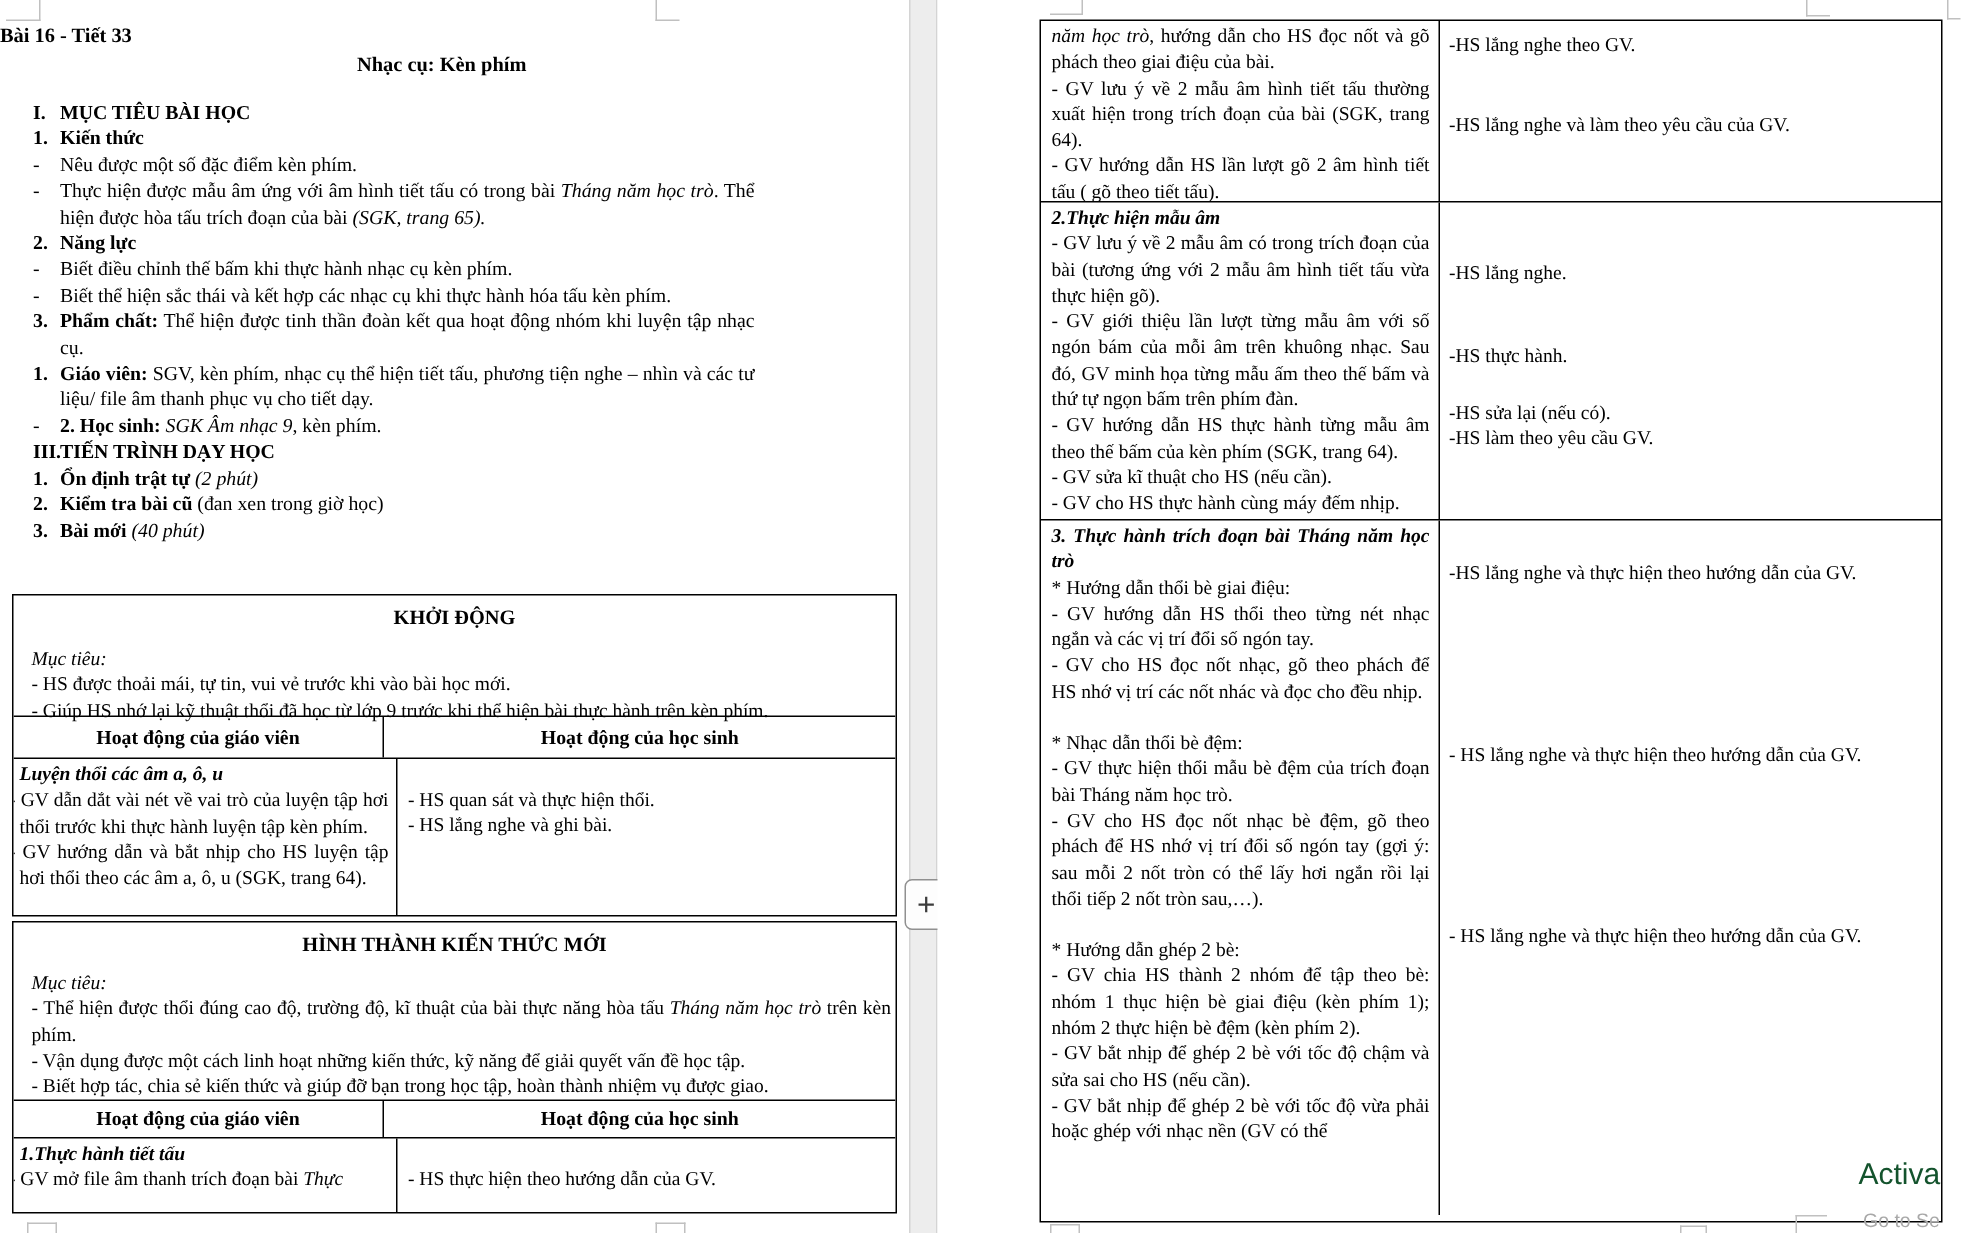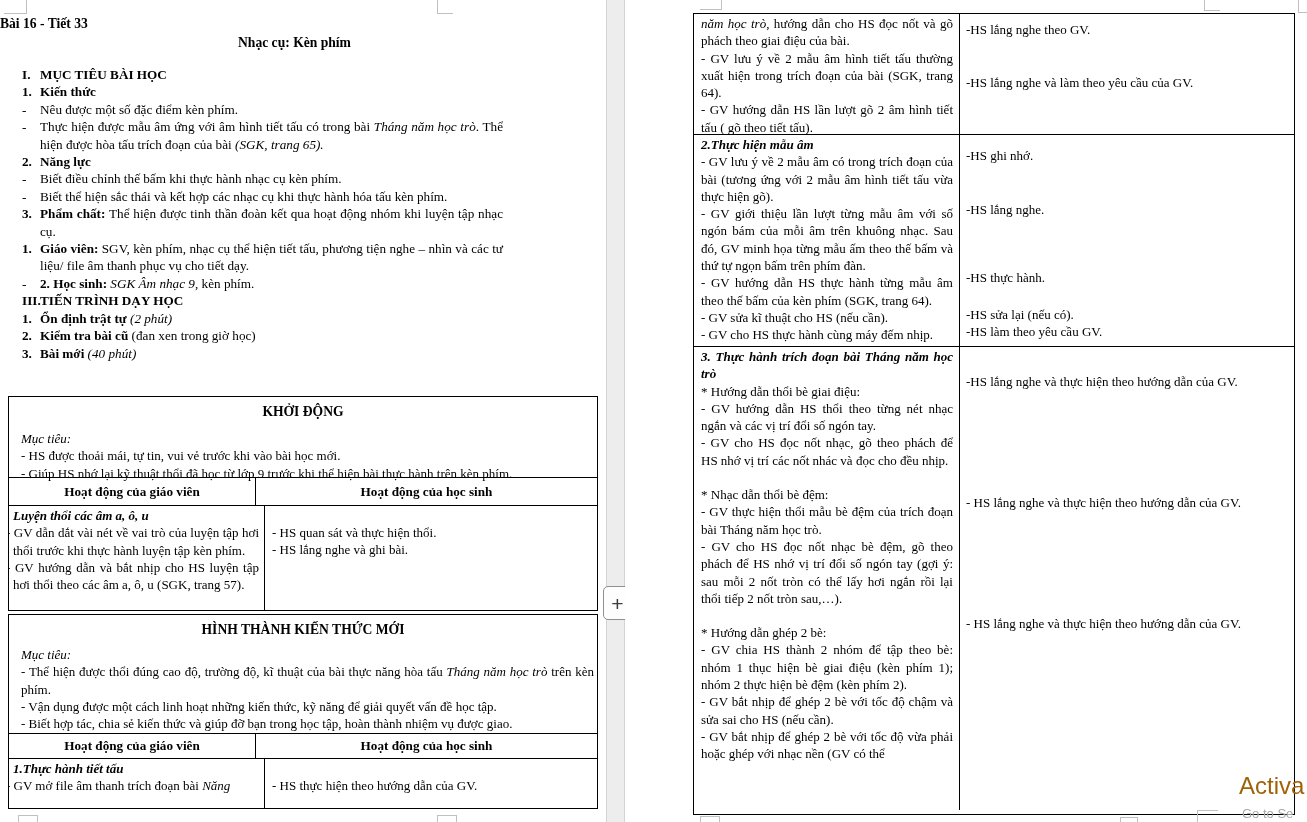--- a/index.html
+++ b/index.html
@@ -42,21 +42,21 @@
   .cgv{width:246px;border-right:1.5px solid #000;padding:1px 5px 0 4px;overflow:hidden}
   .chs{flex:1;padding:1px 4px 0 7px;overflow:hidden}
   
   #t3{left:693px;top:13px;width:600px;height:800px}
   .cgv3{width:252px;border-right:1.5px solid #000;padding:1px 6px 0 7px;overflow:hidden}
   .chs3{flex:1;padding:1px 4px 0 6px;overflow:hidden}
   
   .cm{position:absolute;border:0 solid #c0c0c0}
   
   #wm1{position:absolute;left:1239px;top:772px;font-family:"Liberation Sans",sans-serif;
-       font-size:24px;color:#a16207;white-space:nowrap}
+       font-size:20px;color:#14532d;white-space:nowrap}
   #wm2{position:absolute;left:1242px;top:806px;font-family:"Liberation Sans",sans-serif;
        font-size:13px;color:#a8a8a8;white-space:nowrap}
 </style>
 </head>
 <body>
 
 <div class="page" id="pageL">
 
   <div class="ttl">
     <div class="l1">Bài 16 - Tiết 33</div>
@@ -91,21 +91,21 @@
     </div>
   </div>
   <div class="cols rowb" style="height:27px">
     <div class="hcell" style="width:246px;border-right:1.5px solid #000">Hoạt động của giáo viên</div>
     <div class="hcell" style="flex:1">Hoạt động của học sinh</div>
   </div>
   <div class="cols" style="height:104px">
     <div class="cgv cell gvcell">
       <p class="bi">Luyện thổi các âm a, ô, u</p>
       <p class="hang">- GV dẫn dắt vài nét về vai trò của luyện tập hơi thổi trước khi thực hành luyện tập kèn phím.</p>
-      <p class="hang">- GV hướng dẫn và bắt nhịp cho HS luyện tập hơi thổi theo các âm a, ô, u (SGK, trang 57).</p>
+      <p class="hang">- GV hướng dẫn và bắt nhịp cho HS luyện tập hơi thổi theo các âm a, ô, u (SGK, trang 64).</p>
     </div>
     <div class="chs cell">
       <p style="margin-top:17px">- HS quan sát và thực hiện thổi.</p>
       <p>- HS lắng nghe và ghi bài.</p>
     </div>
   </div>
 </div>
 
 <div class="tbl" id="t2">
   <div class="rowb" style="height:118px">
@@ -117,21 +117,21 @@
       <div class="nowrapln">- Biết hợp tác, chia sẻ kiến thức và giúp đỡ bạn trong học tập, hoàn thành nhiệm vụ được giao.</div>
     </div>
   </div>
   <div class="cols rowb" style="height:24px">
     <div class="hcell" style="width:246px;border-right:1.5px solid #000;padding-top:3px">Hoạt động của giáo viên</div>
     <div class="hcell" style="flex:1;padding-top:3px">Hoạt động của học sinh</div>
   </div>
   <div class="cols" style="height:49px">
     <div class="cgv cell gvcell">
       <p class="bi">1.Thực hành tiết tấu</p>
-      <p class="hang"><span>- GV mở file âm thanh trích đoạn bài </span><span class="i">Năng</span></p>
+      <p class="hang"><span>- GV mở file âm thanh trích đoạn bài </span><span class="i">Thực</span></p>
     </div>
     <div class="chs cell">
       <p style="margin-top:17px">- HS thực hiện theo hướng dẫn của GV.</p>
     </div>
   </div>
 </div>
 
 <div id="strip"></div>
 <div id="plusBtn">
     <span>+</span>
@@ -155,23 +155,22 @@
   <div class="cols rowb" style="height:211px">
     <div class="cgv3 cell gvcell">
       <p class="bi">2.Thực hiện mẫu âm</p>
       <p>- GV lưu ý về 2 mẫu âm có trong trích đoạn của bài (tương ứng với 2 mẫu âm hình tiết tấu vừa thực hiện gõ).</p>
       <p>- GV giới thiệu lần lượt từng mẫu âm với số ngón bám của mỗi âm trên khuông nhạc. Sau đó, GV minh họa từng mẫu ấm theo thế bấm và thứ tự ngọn bấm trên phím đàn.</p>
       <p>- GV hướng dẫn HS thực hành từng mẫu âm theo thế bấm của kèn phím (SGK, trang 64).</p>
       <p>- GV sửa kĩ thuật cho HS (nếu cần).</p>
       <p>- GV cho HS thực hành cùng máy đếm nhịp.</p>
     </div>
     <div class="chs3 cell">
-      <p style="margin-top:11px">-HS ghi nhớ.</p>
       <p style="margin-top:37px">-HS lắng nghe.</p>
-      <p style="margin-top:50px">-HS thực hành.</p>
+      <p style="margin-top:38px">-HS thực hành.</p>
       <p style="margin-top:20px">-HS sửa lại (nếu có).</p>
       <p>-HS làm theo yêu cầu GV.</p>
     </div>
   </div>
 
   <div class="cols" style="height:463px">
     <div class="cgv3 cell gvcell">
       <p class="bi">3. Thực hành trích đoạn bài Tháng năm học trò</p>
       <p>* Hướng dẫn thổi bè giai điệu:</p>
       <p>- GV hướng dẫn HS thổi theo từng nét nhạc ngắn và các vị trí đổi số ngón tay.</p>

